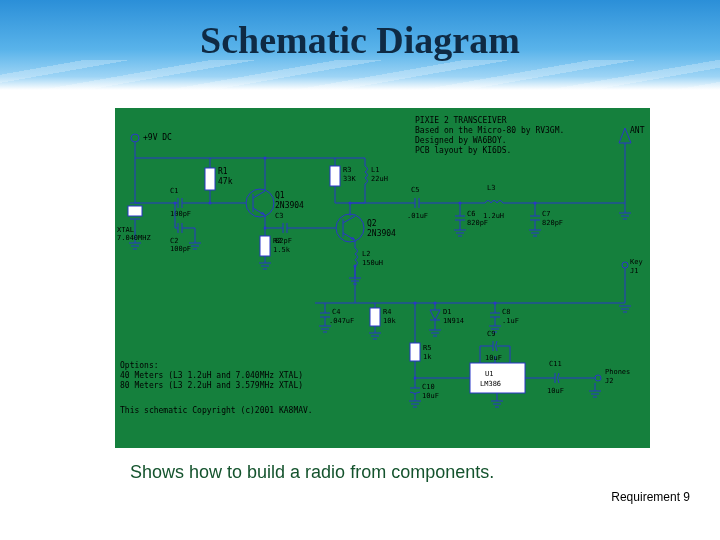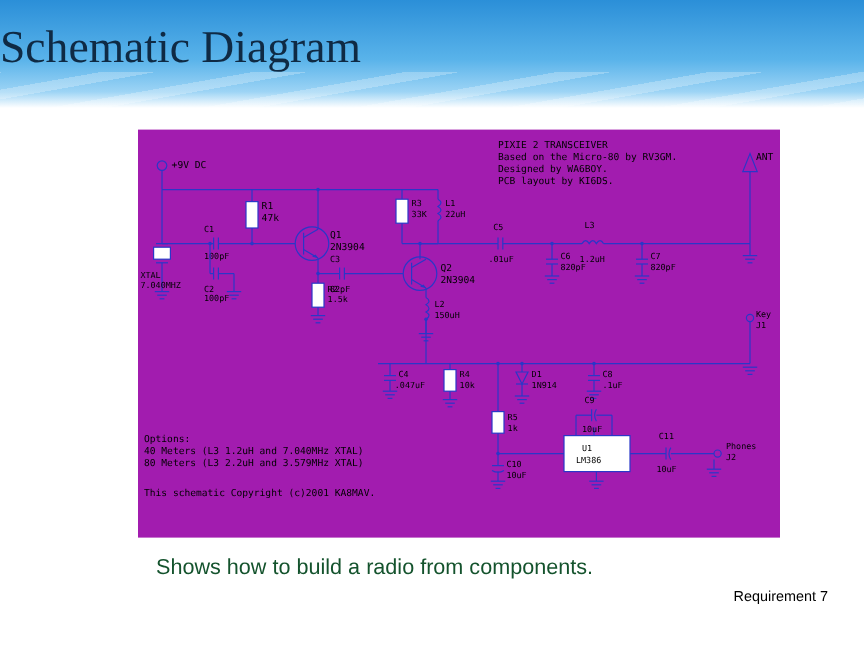--- a/index.html
+++ b/index.html
@@ -1,25 +1,25 @@
 <!DOCTYPE html>
 <html><head>
 <meta charset="utf-8">
 <style>
   * { margin:0; padding:0; box-sizing:border-box; }
   body { width:720px; height:540px; background:#fff; font-family:Arial,Helvetica,sans-serif; overflow:hidden; position:relative; }
   .banner { position:absolute; top:0; left:0; width:720px; height:90px;
     background:linear-gradient(180deg,#2b8fd8 0%,#59b3ea 55%,#9dd4f5 85%,#fff 100%); }
   .banner::after{content:"";position:absolute;top:60px;left:0;width:720px;height:30px;
     background:repeating-linear-gradient(-10deg,rgba(255,255,255,.25) 0 8px,rgba(255,255,255,0) 8px 22px);}
-  .title { position:absolute; top:18px; left:0; width:720px; text-align:left;
-    font-size:38px; font-weight:400; color:#0f2a44; font-family:"Times New Roman",serif;}
+  .title { position:absolute; top:18px; left:0; width:720px; text-align:center;
+    font-size:38px; font-weight:700; color:#0f2a44; font-family:"Times New Roman",serif;}
   .caption { position:absolute; top:462px; left:130px; font-size:18px; color:#14532d; }
   .req { position:absolute; top:490px; right:30px; font-size:12px; color:#000; }
-  .schem { position:absolute; top:108px; left:115px; width:535px; height:340px; background:#a21caf; }
+  .schem { position:absolute; top:108px; left:115px; width:535px; height:340px; background:#15803d; }
   .schem svg { width:100%; height:100%; }
   .sl { stroke:#2a37c8; stroke-width:1; fill:none; }
   .resbox{fill:#fff;}
   .node{fill:#2a37c8;}
   .t { font:8px monospace; fill:#000; }
   .tsm { font:7px monospace; fill:#000; }
 </style>
 </head>
 <body>
 
@@ -294,13 +294,13 @@
       <line class="sl" x1="478" y1="289" x2="482" y2="289"></line>
 
   <text class="t" x="5" y="260">Options:</text>
   <text class="t" x="5" y="270">40 Meters (L3 1.2uH and 7.040MHz XTAL)</text>
   <text class="t" x="5" y="280">80 Meters (L3 2.2uH and 3.579MHz XTAL)</text>
   <text class="t" x="5" y="305">This schematic Copyright (c)2001 KA8MAV.</text>
 </svg>
 </div>
 
 <div class="caption">Shows how to build a radio from components.</div>
-<div class="req">Requirement  7</div>
+<div class="req">Requirement  9</div>
 
 </body></html>

